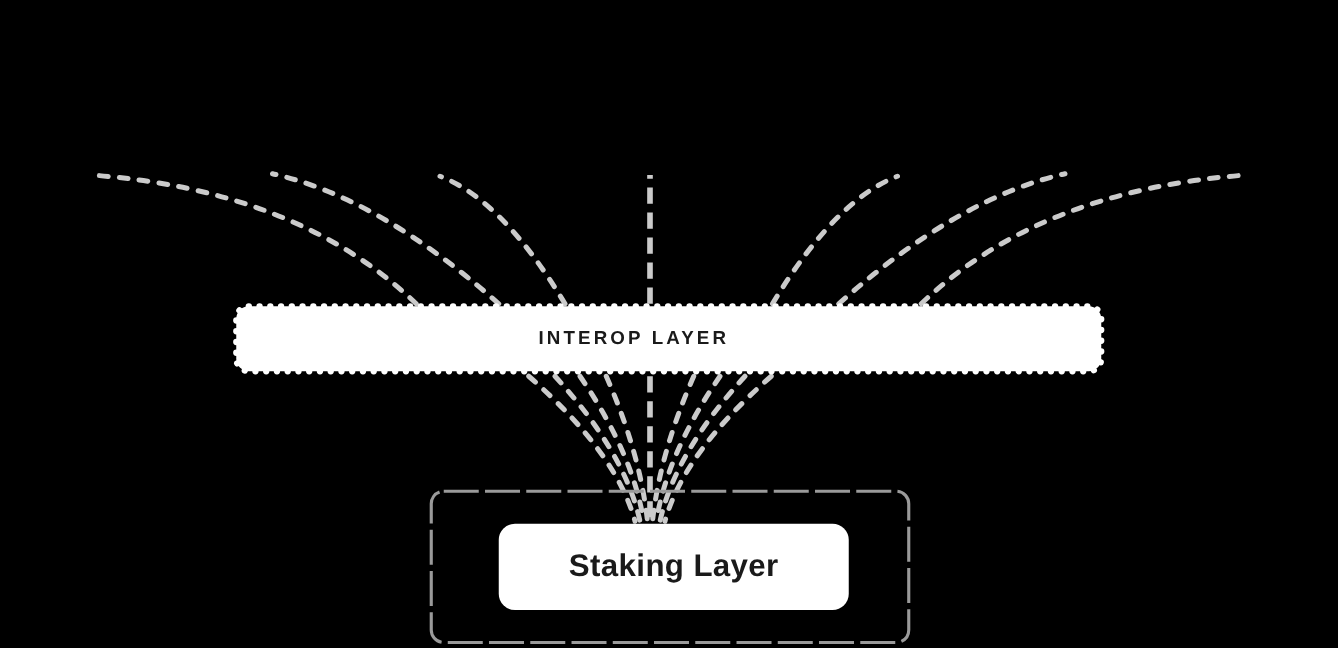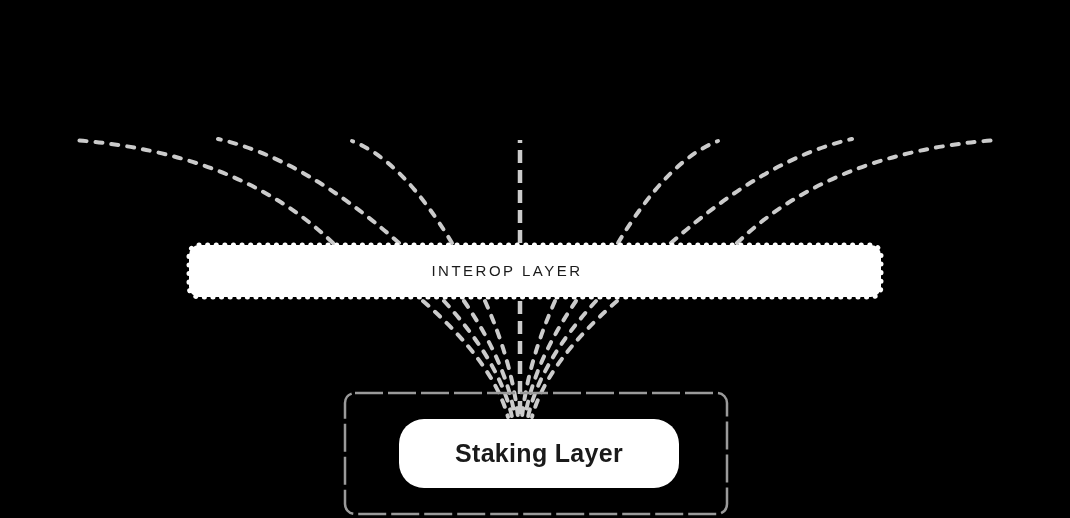--- a/index.html
+++ b/index.html
@@ -19,28 +19,28 @@
   
   .outer-box{fill:none;stroke:var(--outline,#9a9a9a);stroke-width:2.5;stroke-dasharray:28 5;}
 
   
   .interop-rect{fill:var(--box-fill,#fff);stroke:var(--box-fill,#fff);stroke-width:5;stroke-dasharray:0.1 8.5;stroke-linecap:round;}
 
   .interop-label{
     position:absolute;left:186px;top:242px;width:698px;height:57px;
     display:flex;align-items:center;justify-content:center;
     transform:translateX(-28px);
-    font-size:15px;font-weight:400;letter-spacing:2.5px;
+    font-size:15px;font-weight:700;letter-spacing:2.5px;
     color:var(--label-dark,#1a1a1a);
     pointer-events:none;
   }
   .staking-inner{
     position:absolute;left:399px;top:419px;width:280px;height:69px;
     background:var(--box-fill,#fff);
-    border-radius:25px;
+    border-radius:13px;
     display:flex;align-items:center;justify-content:center;
   }
   .staking-inner .label{
     font-size:25px;font-weight:700;letter-spacing:0.3px;
     color:var(--label-dark,#1a1a1a);
   }
 </style>
 </head>
 <body>
 

